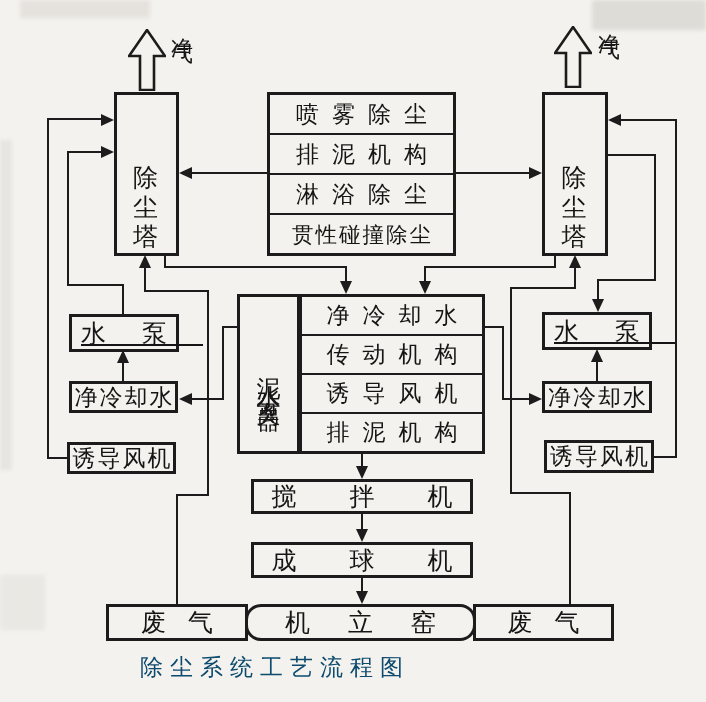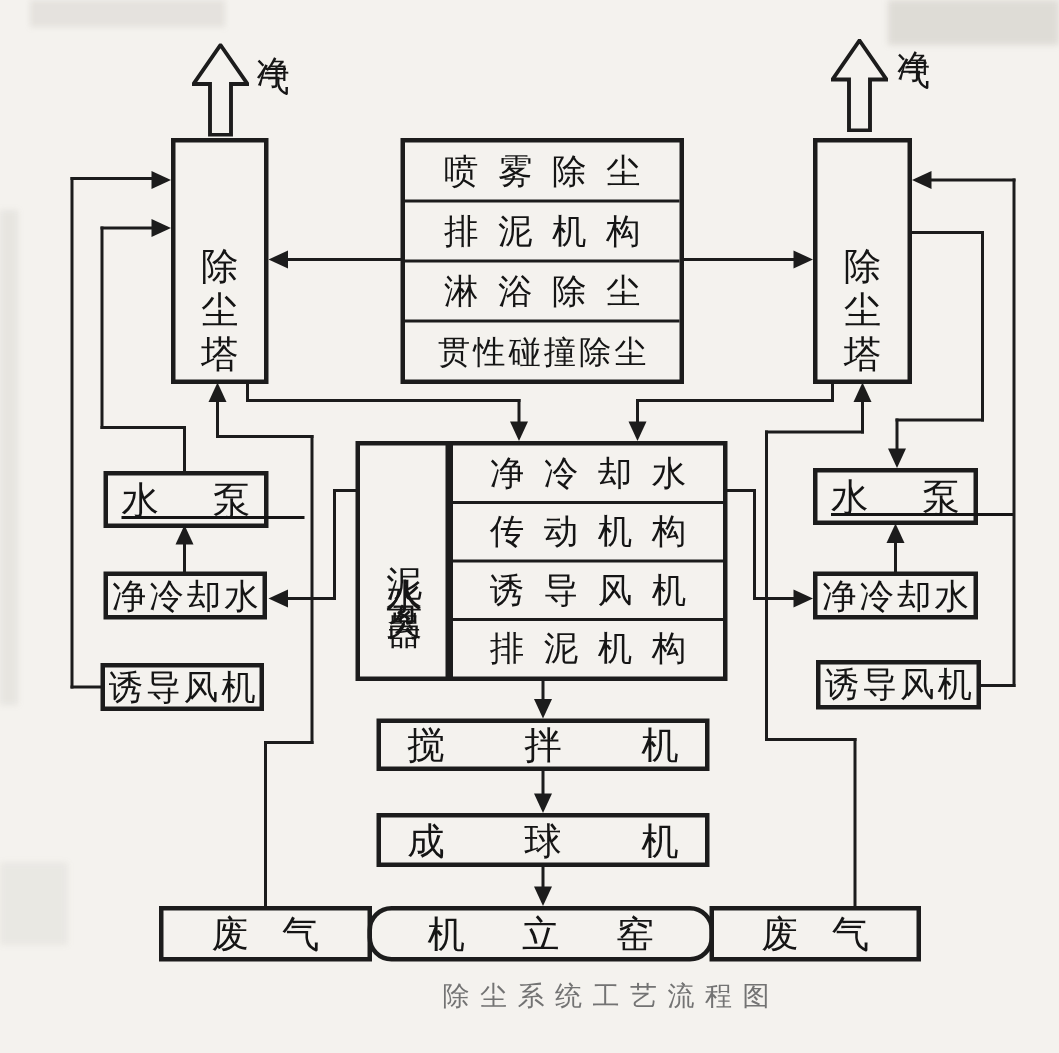--- a/index.html
+++ b/index.html
@@ -19,21 +19,21 @@
   .f23{font-size:23px;} .f24{font-size:24px;} .f25{font-size:25px;} .f21{font-size:21.5px;}
   .ls2{letter-spacing:2px;margin-right:-2px;}
   .ls13{letter-spacing:13px;margin-right:-13px;}
   .ls22{letter-spacing:22px;margin-right:-22px;}
   .ls36{letter-spacing:36px;margin-right:-36px;text-decoration:underline;}
   .ls38{letter-spacing:38px;margin-right:-38px;}
   .ls53{letter-spacing:53px;margin-right:-53px;}
   .vgap29{letter-spacing:29px;margin-bottom:-29px;}
   .vgap8{letter-spacing:8px;margin-bottom:-8px;}
   .vgap5{letter-spacing:5px;margin-bottom:-5px;}
-  .title{position:absolute;left:140px;top:652px;width:380px;text-align:right;font-size:18px;letter-spacing:7px;color:#737373;}
+  .title{position:absolute;left:140px;top:652px;width:380px;text-align:left;font-size:23px;letter-spacing:7px;color:#0c4a6e;}
   .gaslabel{position:absolute;font-size:22px;color:#161616;}
   .smudge{position:absolute;filter:blur(2px);pointer-events:none;}
 </style>
 </head>
 <body>
 
 <div id="page">
 
   <div class="smudge" style="left:20px;top:0;width:130px;height:18px;background:rgba(120,114,106,0.12);"></div>
   <div class="smudge" style="left:592px;top:0;width:114px;height:30px;background:rgba(110,104,96,0.16);"></div>

